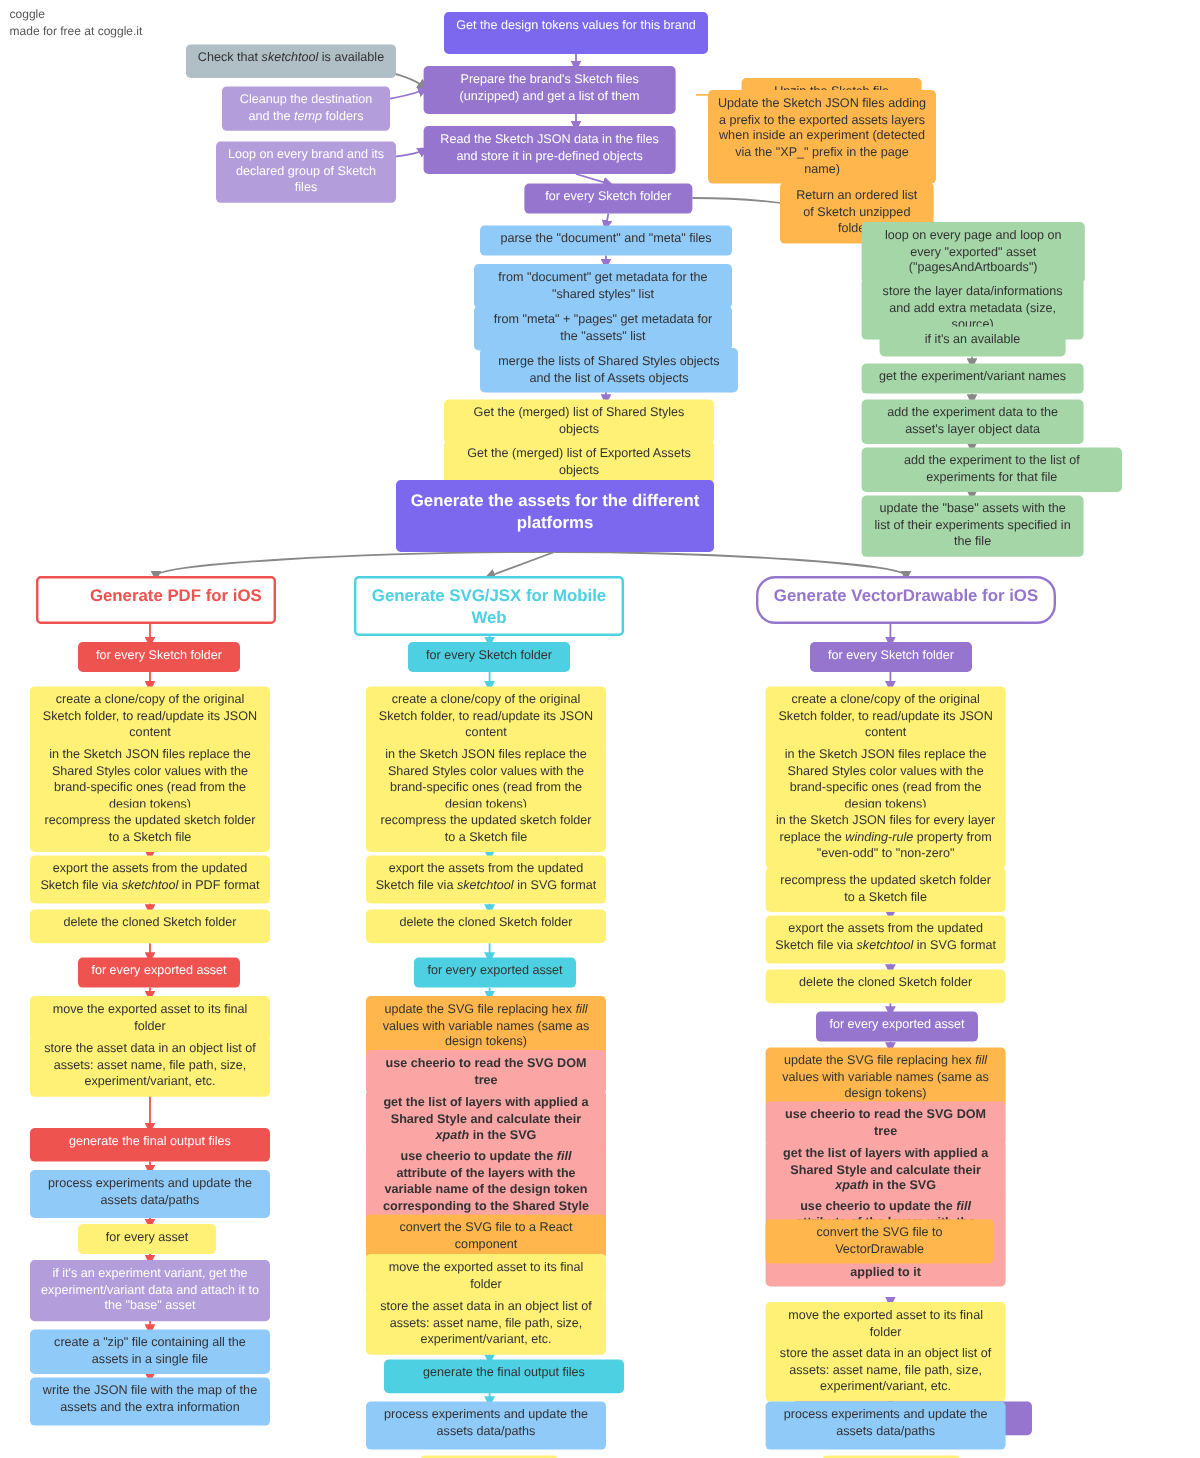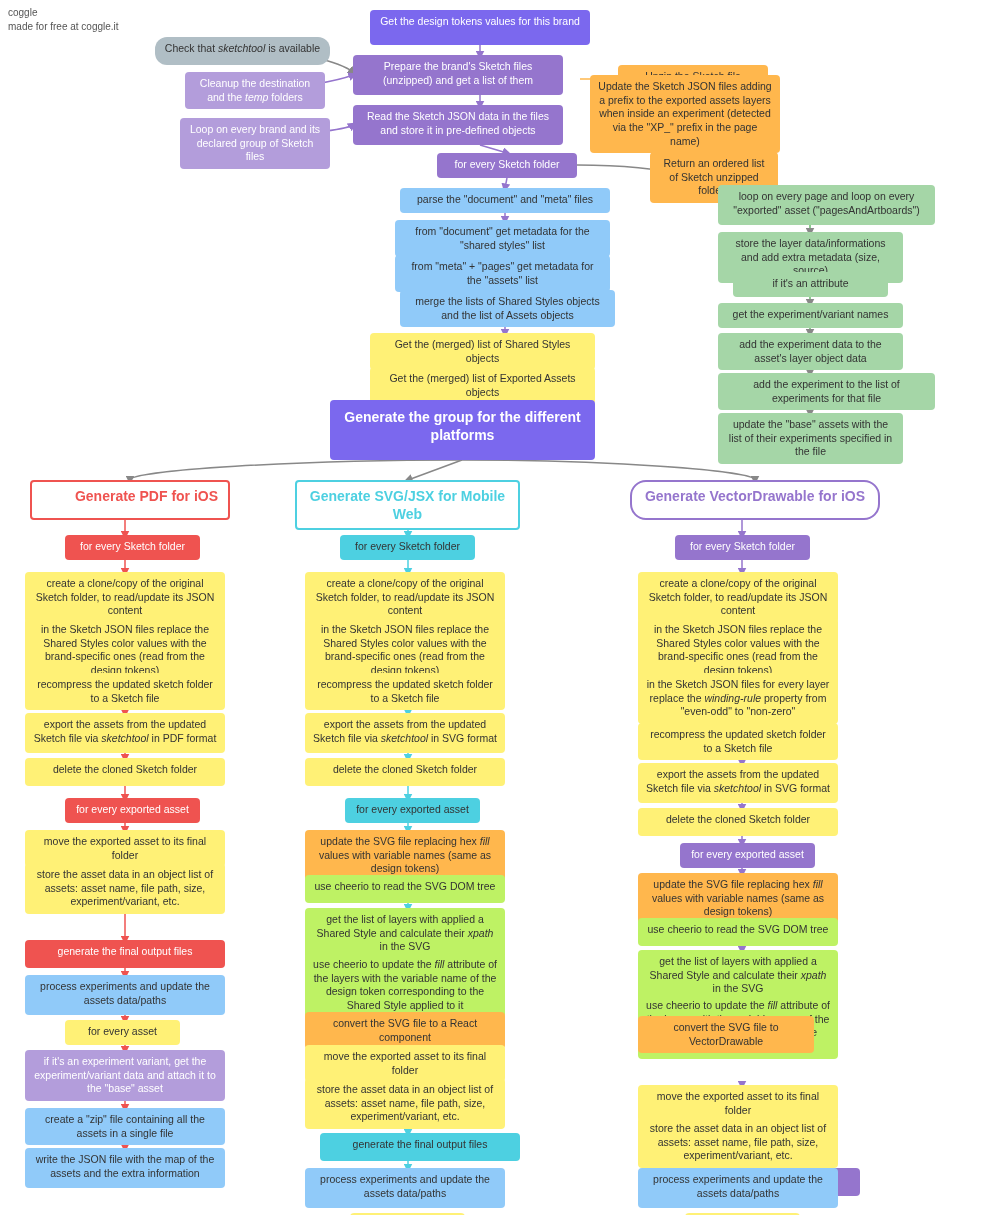--- a/index.html
+++ b/index.html
@@ -29,21 +29,21 @@
       text-align: center;
       font-size: 10.5px;
       line-height: 1.3;
     }
 
     
     .purple-dark { background: #7b68ee; color: #fff; }
     .purple-light { background: #b39ddb; color: #fff; }
     .purple-med { background: #9575cd; color: #fff; }
     .blue-light { background: #90caf9; color: #333; }
-    .blue-med { background: #bef264; color: #333; }
+    .blue-med { background: #fca5a5; color: #333; font-weight: bold; }
     .teal { background: #4dd0e1; color: #333; }
     .green { background: #a5d6a7; color: #333; }
     .yellow { background: #fff176; color: #333; }
     .orange { background: #ffb74d; color: #333; }
     .red { background: #ef5350; color: #fff; }
     .gray { background: #b0bec5; color: #333; }
 
     .border-red { border: 2px solid #ef5350; background: #fff; color: #ef5350; font-weight: bold; font-size: 14px; }
     .border-teal { border: 2px solid #4dd0e1; background: #fff; color: #4dd0e1; font-weight: bold; font-size: 14px; }
     .border-purple { border: 2px solid #9575cd; background: #fff; color: #9575cd; font-weight: bold; font-size: 14px; }
@@ -173,43 +173,43 @@
   <line x1="482" y1="395" x2="462" y2="400" stroke="#9575cd" stroke-width="1.5" marker-end="url(#arr-purple)"></line>
 </svg>
 
 <div class="logo">
   <div>coggle</div>
   <div>made for free at coggle.it</div>
 </div>
 
 <div id="nodes-container">
     <div class="node purple-dark" style="left: 370px; top: 10px; width: 220px; min-height: 35px;">Get the design tokens values for this brand</div>
-    <div class="node gray" style="left: 155px; top: 37px; width: 175px; min-height: 28px; border-radius: 12px;">Check that <em>sketchtool</em> is available</div>
+    <div class="node gray" style="left: 155px; top: 37px; width: 175px; min-height: 28px;">Check that <em>sketchtool</em> is available</div>
     <div class="node purple-med" style="left: 353px; top: 55px; width: 210px; min-height: 40px;">Prepare the brand's Sketch files (unzipped) and get a list of them</div>
     <div class="node orange" style="left: 618px; top: 65px; width: 150px; min-height: 28px;">Unzip the Sketch file</div>
     <div class="node purple-light" style="left: 185px; top: 72px; width: 140px; min-height: 35px;">Cleanup the destination and the <em>temp</em> folders</div>
     <div class="node purple-med" style="left: 353px; top: 105px; width: 210px; min-height: 40px;">Read the Sketch JSON data in the files and store it in pre-defined objects</div>
     <div class="node orange" style="left: 590px; top: 75px; width: 190px; min-height: 70px;">Update the Sketch JSON files adding a prefix to the exported assets layers when inside an experiment (detected via the "XP_" prefix in the page name)</div>
     <div class="node purple-light" style="left: 180px; top: 118px; width: 150px; min-height: 40px;">Loop on every brand and its declared group of Sketch files</div>
     <div class="node orange" style="left: 618px; top: 152px; width: 128px; min-height: 35px; margin-left: 32px;">Return an ordered list of Sketch unzipped folders</div>
     <div class="node purple-med" style="left: 437px; top: 153px; width: 140px; min-height: 25px;">for every Sketch folder</div>
     <div class="node blue-light" style="left: 400px; top: 188px; width: 210px; min-height: 25px;">parse the "document" and "meta" files</div>
-    <div class="node green" style="left: 718px; top: 185px; width: 217px; min-height: 40px;">loop on every page and loop on every "exported" asset ("pagesAndArtboards")</div>
+    <div class="node green" style="left: 718px; top: 185px; width: 186px; min-height: 40px;">loop on every page and loop on every "exported" asset ("pagesAndArtboards")</div>
     <div class="node blue-light" style="left: 395px; top: 220px; width: 215px; min-height: 28px;">from "document" get metadata for the "shared styles" list</div>
     <div class="node green" style="left: 718px; top: 232px; width: 185px; min-height: 35px;">store the layer data/informations and add extra metadata (size, source)</div>
     <div class="node blue-light" style="left: 395px; top: 255px; width: 215px; min-height: 28px;">from "meta" + "pages" get metadata for the "assets" list</div>
-    <div class="node green" style="left: 733px; top: 272px; width: 155px; min-height: 25px;">if it's an attribute</div>
+    <div class="node green" style="left: 733px; top: 272px; width: 155px; min-height: 25px;">if it's an available</div>
     <div class="node blue-light" style="left: 400px; top: 290px; width: 215px; min-height: 35px;">merge the lists of Shared Styles objects and the list of Assets objects</div>
     <div class="node green" style="left: 718px; top: 303px; width: 185px; min-height: 25px;">get the experiment/variant names</div>
     <div class="node yellow" style="left: 370px; top: 333px; width: 225px; min-height: 28px;">Get the (merged) list of Shared Styles objects</div>
     <div class="node green" style="left: 718px; top: 333px; width: 185px; min-height: 35px;">add the experiment data to the asset's layer object data</div>
     <div class="node yellow" style="left: 370px; top: 367px; width: 225px; min-height: 28px;">Get the (merged) list of Exported Assets objects</div>
     <div class="node green" style="left: 718px; top: 373px; width: 217px; min-height: 35px;">add the experiment to the list of experiments for that file</div>
     <div class="node green" style="left: 718px; top: 413px; width: 185px; min-height: 45px;">update the "base" assets with the list of their experiments specified in the file</div>
-    <div class="node purple-dark section-title" style="left: 330px; top: 400px; width: 265px; min-height: 60px;">Generate the group for the different platforms</div>
+    <div class="node purple-dark section-title" style="left: 330px; top: 400px; width: 265px; min-height: 60px;">Generate the assets for the different platforms</div>
     <div class="node border-red" style="left: 30px; top: 480px; width: 200px; min-height: 40px; padding-left: 41px;">Generate PDF for iOS</div>
     <div class="node border-teal" style="left: 295px; top: 480px; width: 225px; min-height: 40px;">Generate SVG/JSX for Mobile Web</div>
     <div class="node border-purple" style="left: 630px; top: 480px; width: 250px; min-height: 40px; border-radius: 16px;">Generate VectorDrawable for iOS</div>
     <div class="node red" style="left: 65px; top: 535px; width: 135px; min-height: 25px;">for every Sketch folder</div>
     <div class="node teal" style="left: 340px; top: 535px; width: 135px; min-height: 25px;">for every Sketch folder</div>
     <div class="node purple-med" style="left: 675px; top: 535px; width: 135px; min-height: 25px;">for every Sketch folder</div>
     <div class="node yellow" style="left: 25px; top: 572px; width: 200px; min-height: 40px;">create a clone/copy of the original Sketch folder, to read/update its JSON content</div>
     <div class="node yellow" style="left: 305px; top: 572px; width: 200px; min-height: 40px;">create a clone/copy of the original Sketch folder, to read/update its JSON content</div>
     <div class="node yellow" style="left: 638px; top: 572px; width: 200px; min-height: 40px;">create a clone/copy of the original Sketch folder, to read/update its JSON content</div>
     <div class="node yellow" style="left: 25px; top: 618px; width: 200px; min-height: 50px;">in the Sketch JSON files replace the Shared Styles color values with the brand-specific ones (read from the design tokens)</div>
@@ -232,21 +232,21 @@
     <div class="node orange" style="left: 305px; top: 830px; width: 200px; min-height: 40px;">update the SVG file replacing hex <em>fill</em> values with variable names (same as design tokens)</div>
     <div class="node orange" style="left: 638px; top: 873px; width: 200px; min-height: 40px;">update the SVG file replacing hex <em>fill</em> values with variable names (same as design tokens)</div>
     <div class="node yellow" style="left: 25px; top: 863px; width: 200px; min-height: 45px;">store the asset data in an object list of assets: asset name, file path, size, experiment/variant, etc.</div>
     <div class="node blue-med" style="left: 305px; top: 875px; width: 200px; min-height: 28px;">use cheerio to read the SVG DOM tree</div>
     <div class="node blue-med" style="left: 638px; top: 918px; width: 200px; min-height: 28px;">use cheerio to read the SVG DOM tree</div>
     <div class="node blue-med" style="left: 305px; top: 908px; width: 200px; min-height: 40px;">get the list of layers with applied a Shared Style and calculate their <em>xpath</em> in the SVG</div>
     <div class="node blue-med" style="left: 638px; top: 950px; width: 200px; min-height: 40px;">get the list of layers with applied a Shared Style and calculate their <em>xpath</em> in the SVG</div>
     <div class="node blue-med" style="left: 305px; top: 953px; width: 200px; min-height: 55px;">use cheerio to update the <em>fill</em> attribute of the layers with the variable name of the design token corresponding to the Shared Style applied to it</div>
     <div class="node blue-med" style="left: 638px; top: 994px; width: 200px; min-height: 55px;">use cheerio to update the <em>fill</em> attribute of the layers with the variable name of the design token corresponding to the Shared Style applied to it</div>
     <div class="node orange" style="left: 305px; top: 1012px; width: 200px; min-height: 28px;">convert the SVG file to a React component</div>
-    <div class="node orange" style="left: 638px; top: 1016px; width: 176px; min-height: 28px;">convert the SVG file to VectorDrawable</div>
+    <div class="node orange" style="left: 638px; top: 1016px; width: 190px; min-height: 28px;">convert the SVG file to VectorDrawable</div>
     <div class="node yellow" style="left: 305px; top: 1045px; width: 200px; min-height: 28px;">move the exported asset to its final folder</div>
     <div class="node yellow" style="left: 638px; top: 1085px; width: 200px; min-height: 28px;">move the exported asset to its final folder</div>
     <div class="node yellow" style="left: 305px; top: 1078px; width: 200px; min-height: 45px;">store the asset data in an object list of assets: asset name, file path, size, experiment/variant, etc.</div>
     <div class="node yellow" style="left: 638px; top: 1117px; width: 200px; min-height: 45px;">store the asset data in an object list of assets: asset name, file path, size, experiment/variant, etc.</div>
     <div class="node red" style="left: 25px; top: 940px; width: 200px; min-height: 28px;">generate the final output files</div>
     <div class="node teal" style="left: 320px; top: 1133px; width: 200px; min-height: 28px;">generate the final output files</div>
     <div class="node purple-med" style="left: 660px; top: 1168px; width: 200px; min-height: 28px;">generate the final output files</div>
     <div class="node blue-light" style="left: 25px; top: 975px; width: 200px; min-height: 40px;">process experiments and update the assets data/paths</div>
     <div class="node blue-light" style="left: 305px; top: 1168px; width: 200px; min-height: 40px;">process experiments and update the assets data/paths</div>
     <div class="node blue-light" style="left: 638px; top: 1168px; width: 200px; min-height: 40px;">process experiments and update the assets data/paths</div>

